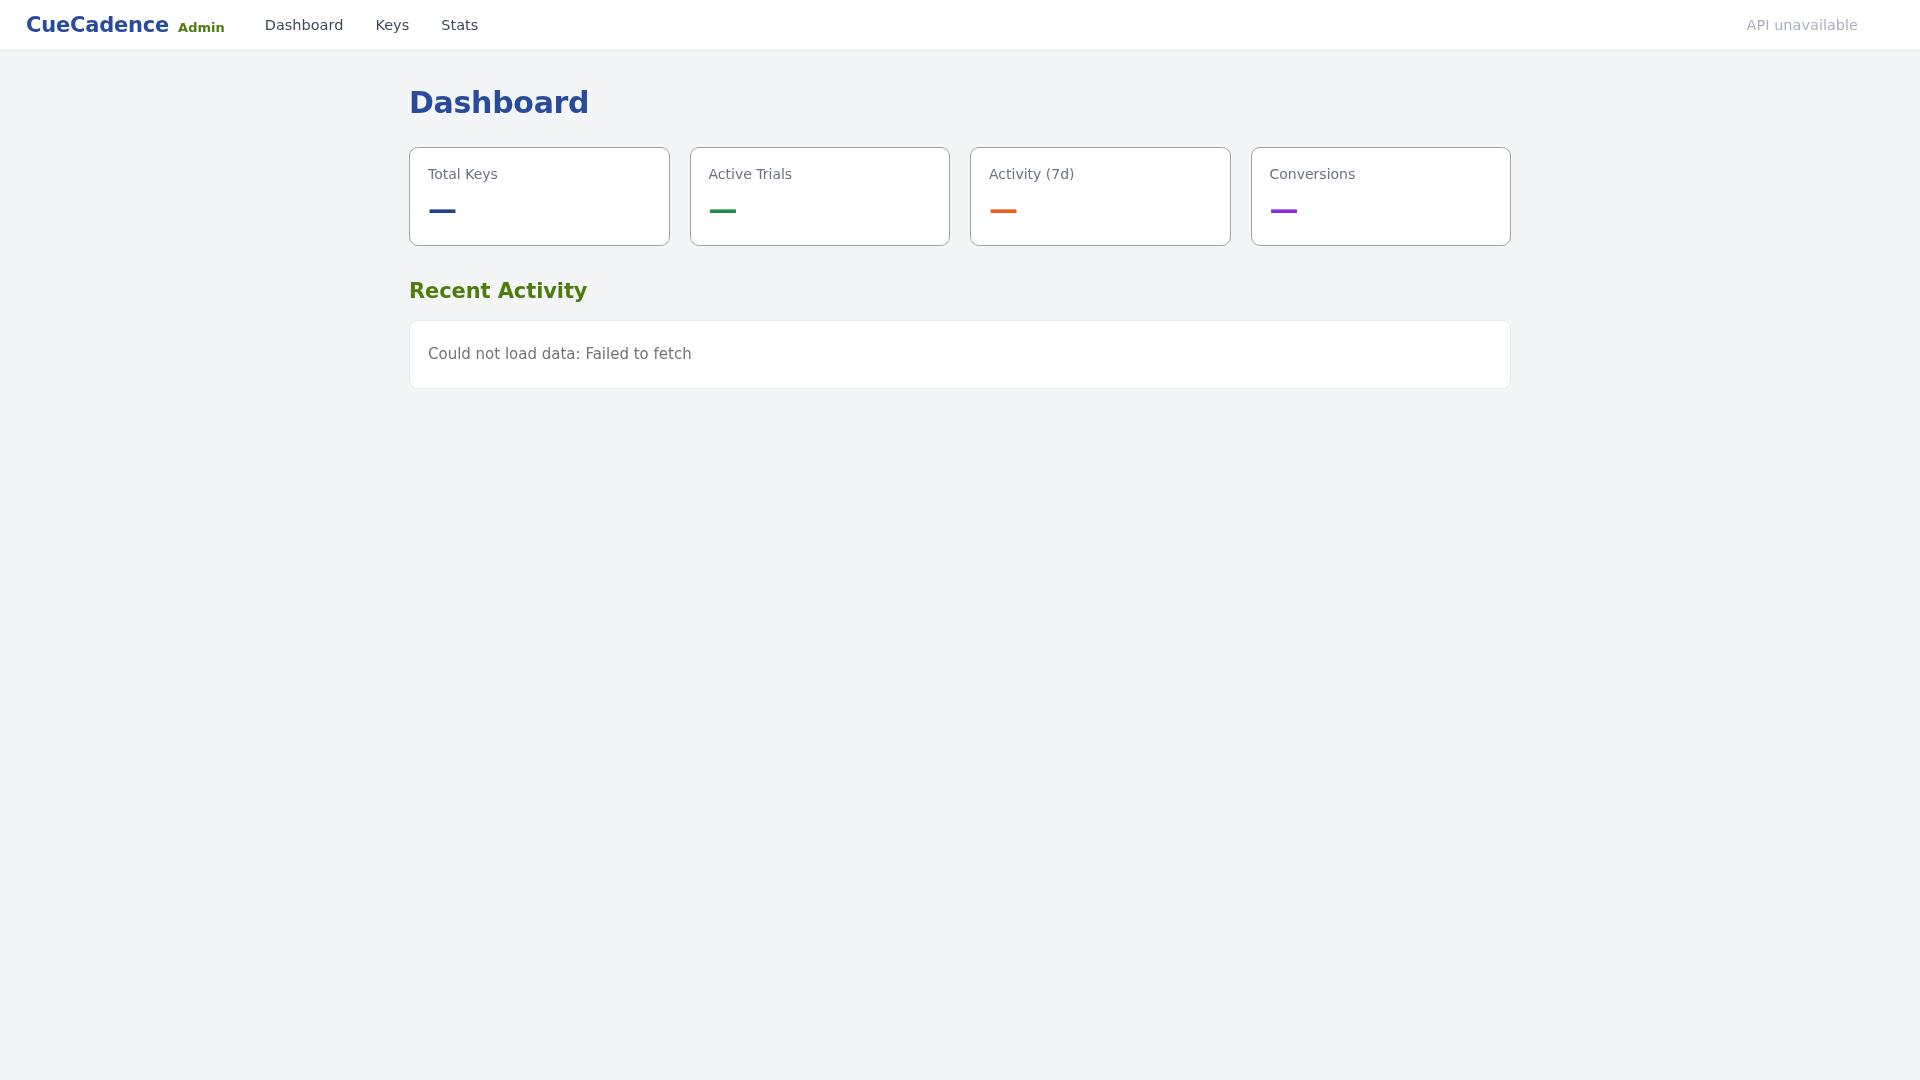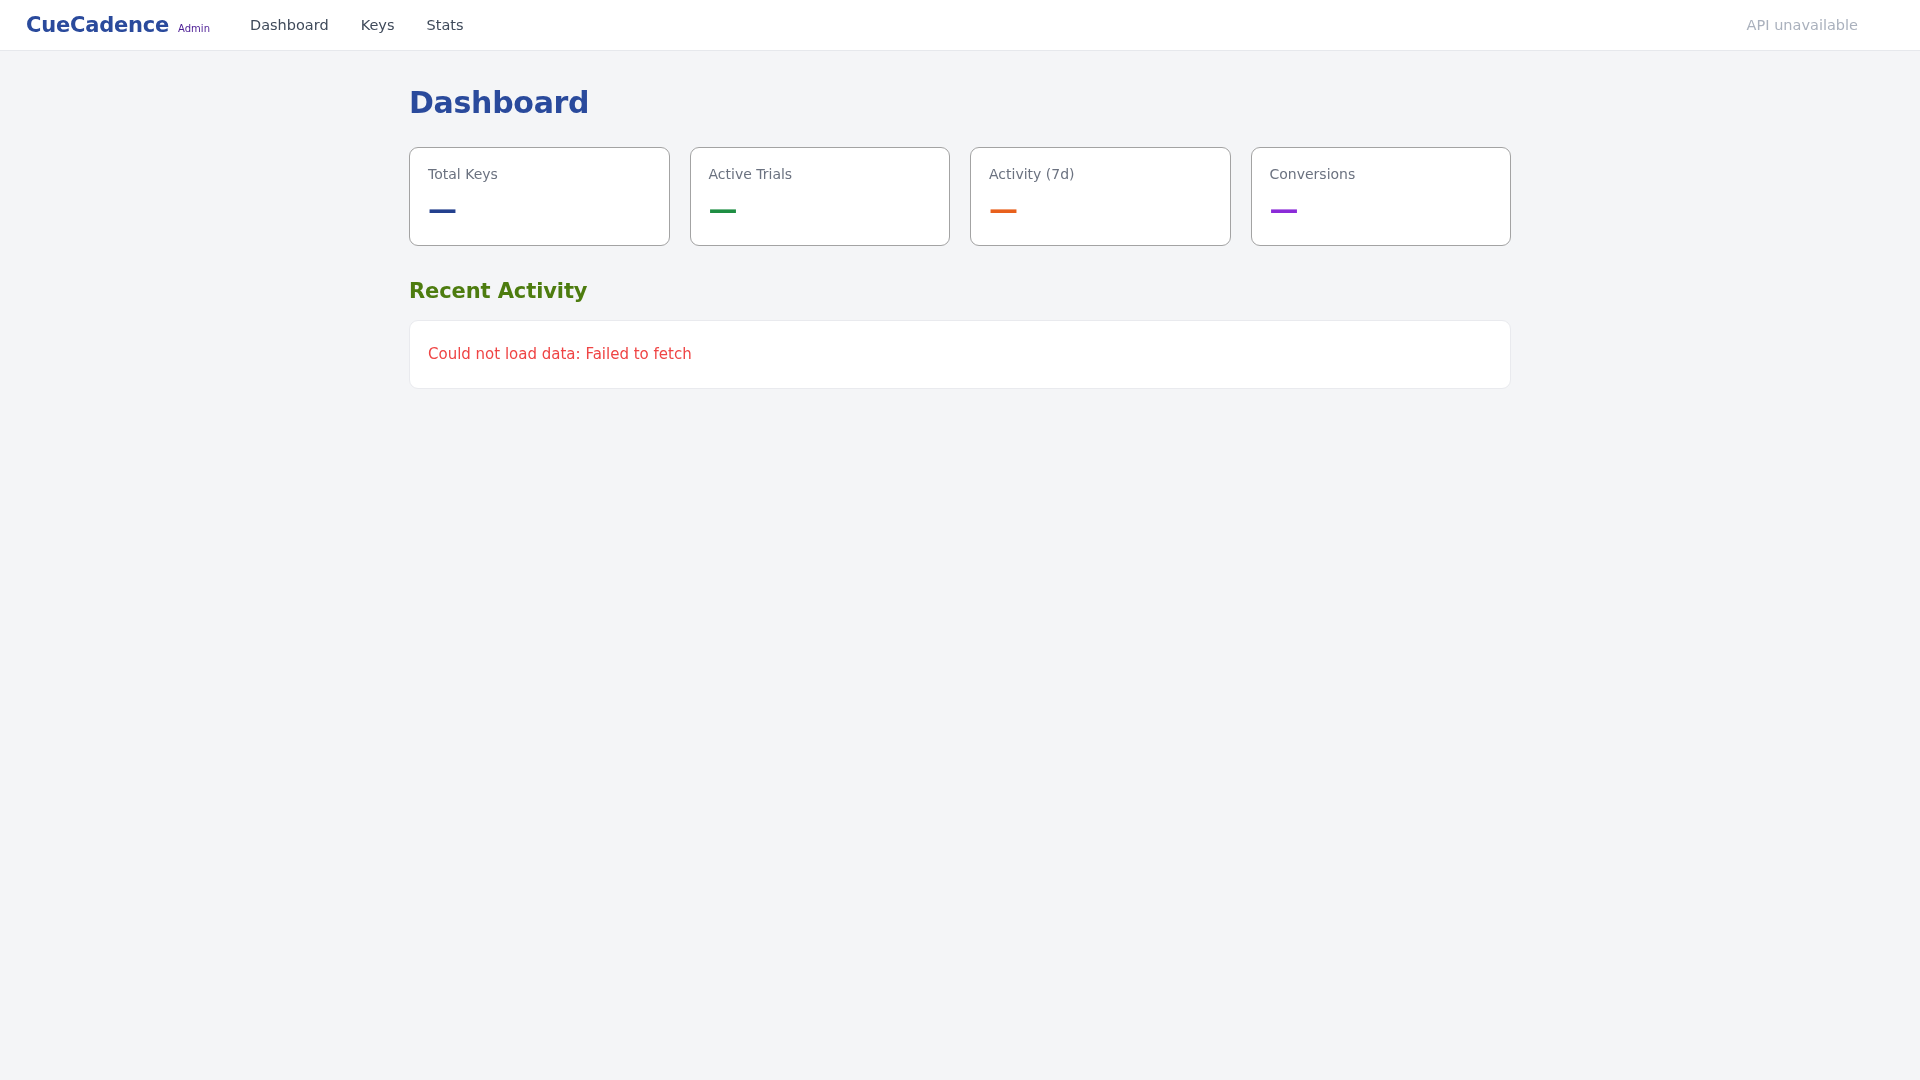--- a/index.html
+++ b/index.html
@@ -34,23 +34,23 @@
   }
 
   .brand {
     font-size: 21px;
     font-weight: bold;
     color: #2a4a9c;
     letter-spacing: -0.2px;
   }
 
   .brand-sub {
-    font-size: 10px;
-    color: #4c1d95;
-    font-weight: normal;
+    font-size: 13px;
+    color: #4d7c0f;
+    font-weight: bold;
   }
 
   .nav-links {
     display: flex;
     align-items: center;
     gap: 32px;
   }
 
   .nav-link {
     font-size: 14.5px;
@@ -183,16 +183,16 @@
     <div class="stat-card">
       <div class="stat-label">Conversions</div>
       <div class="stat-value" style="color: rgb(139, 43, 216);">—</div>
     </div>
 
   </div>
 
   <h2 class="section-title">Recent Activity</h2>
 
   <div class="panel">
-    <span class="error-text" style="color: #ef4444;">Could not load data: Failed to fetch</span>
+    <span class="error-text" style="color: #737373;">Could not load data: Failed to fetch</span>
   </div>
 
 </div>
 
 </body></html>

